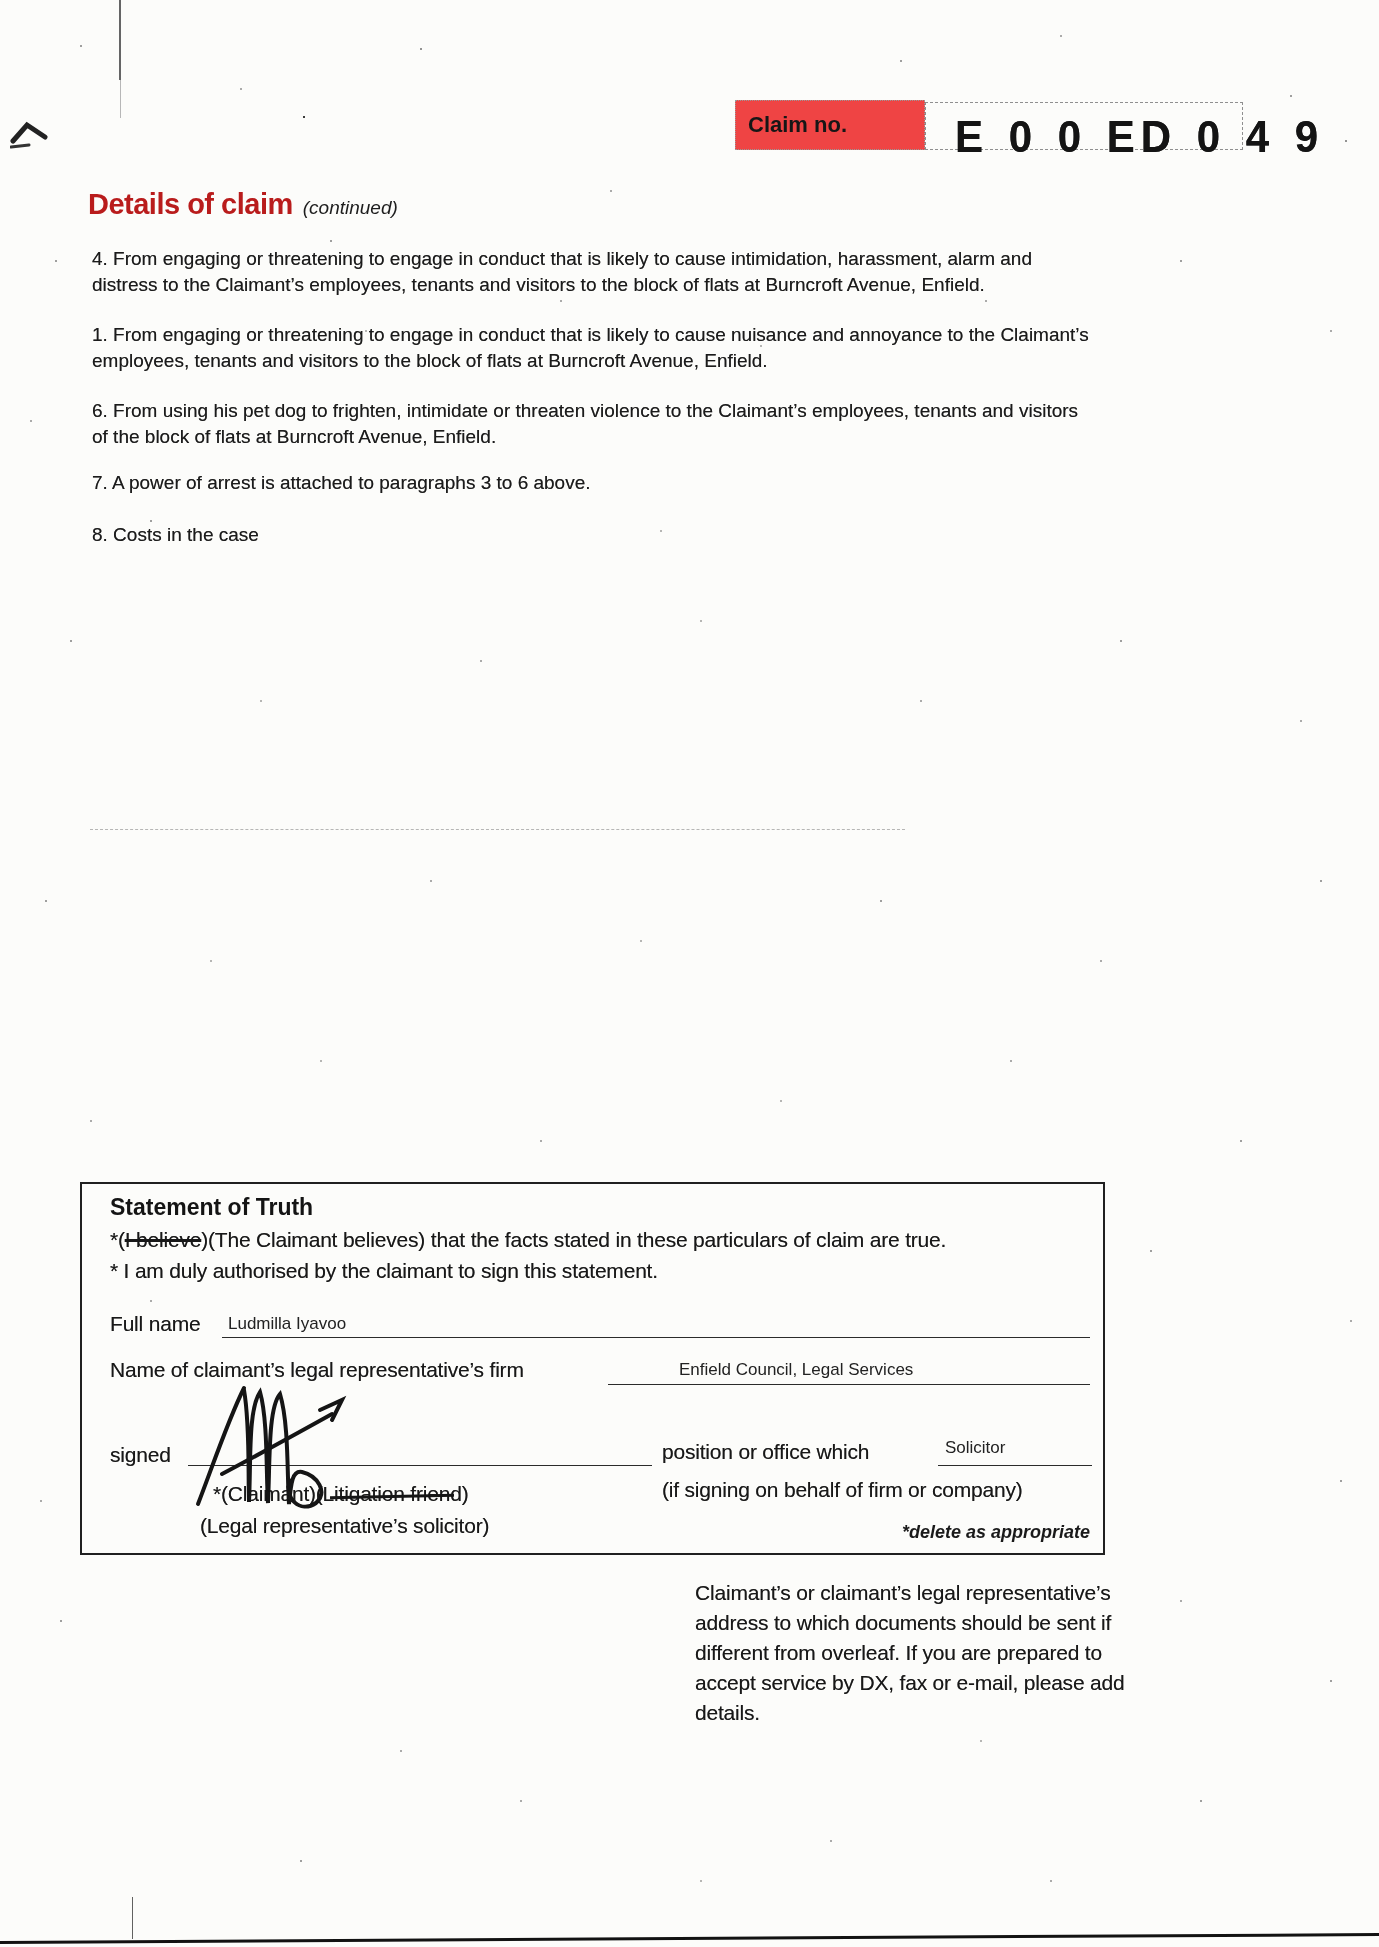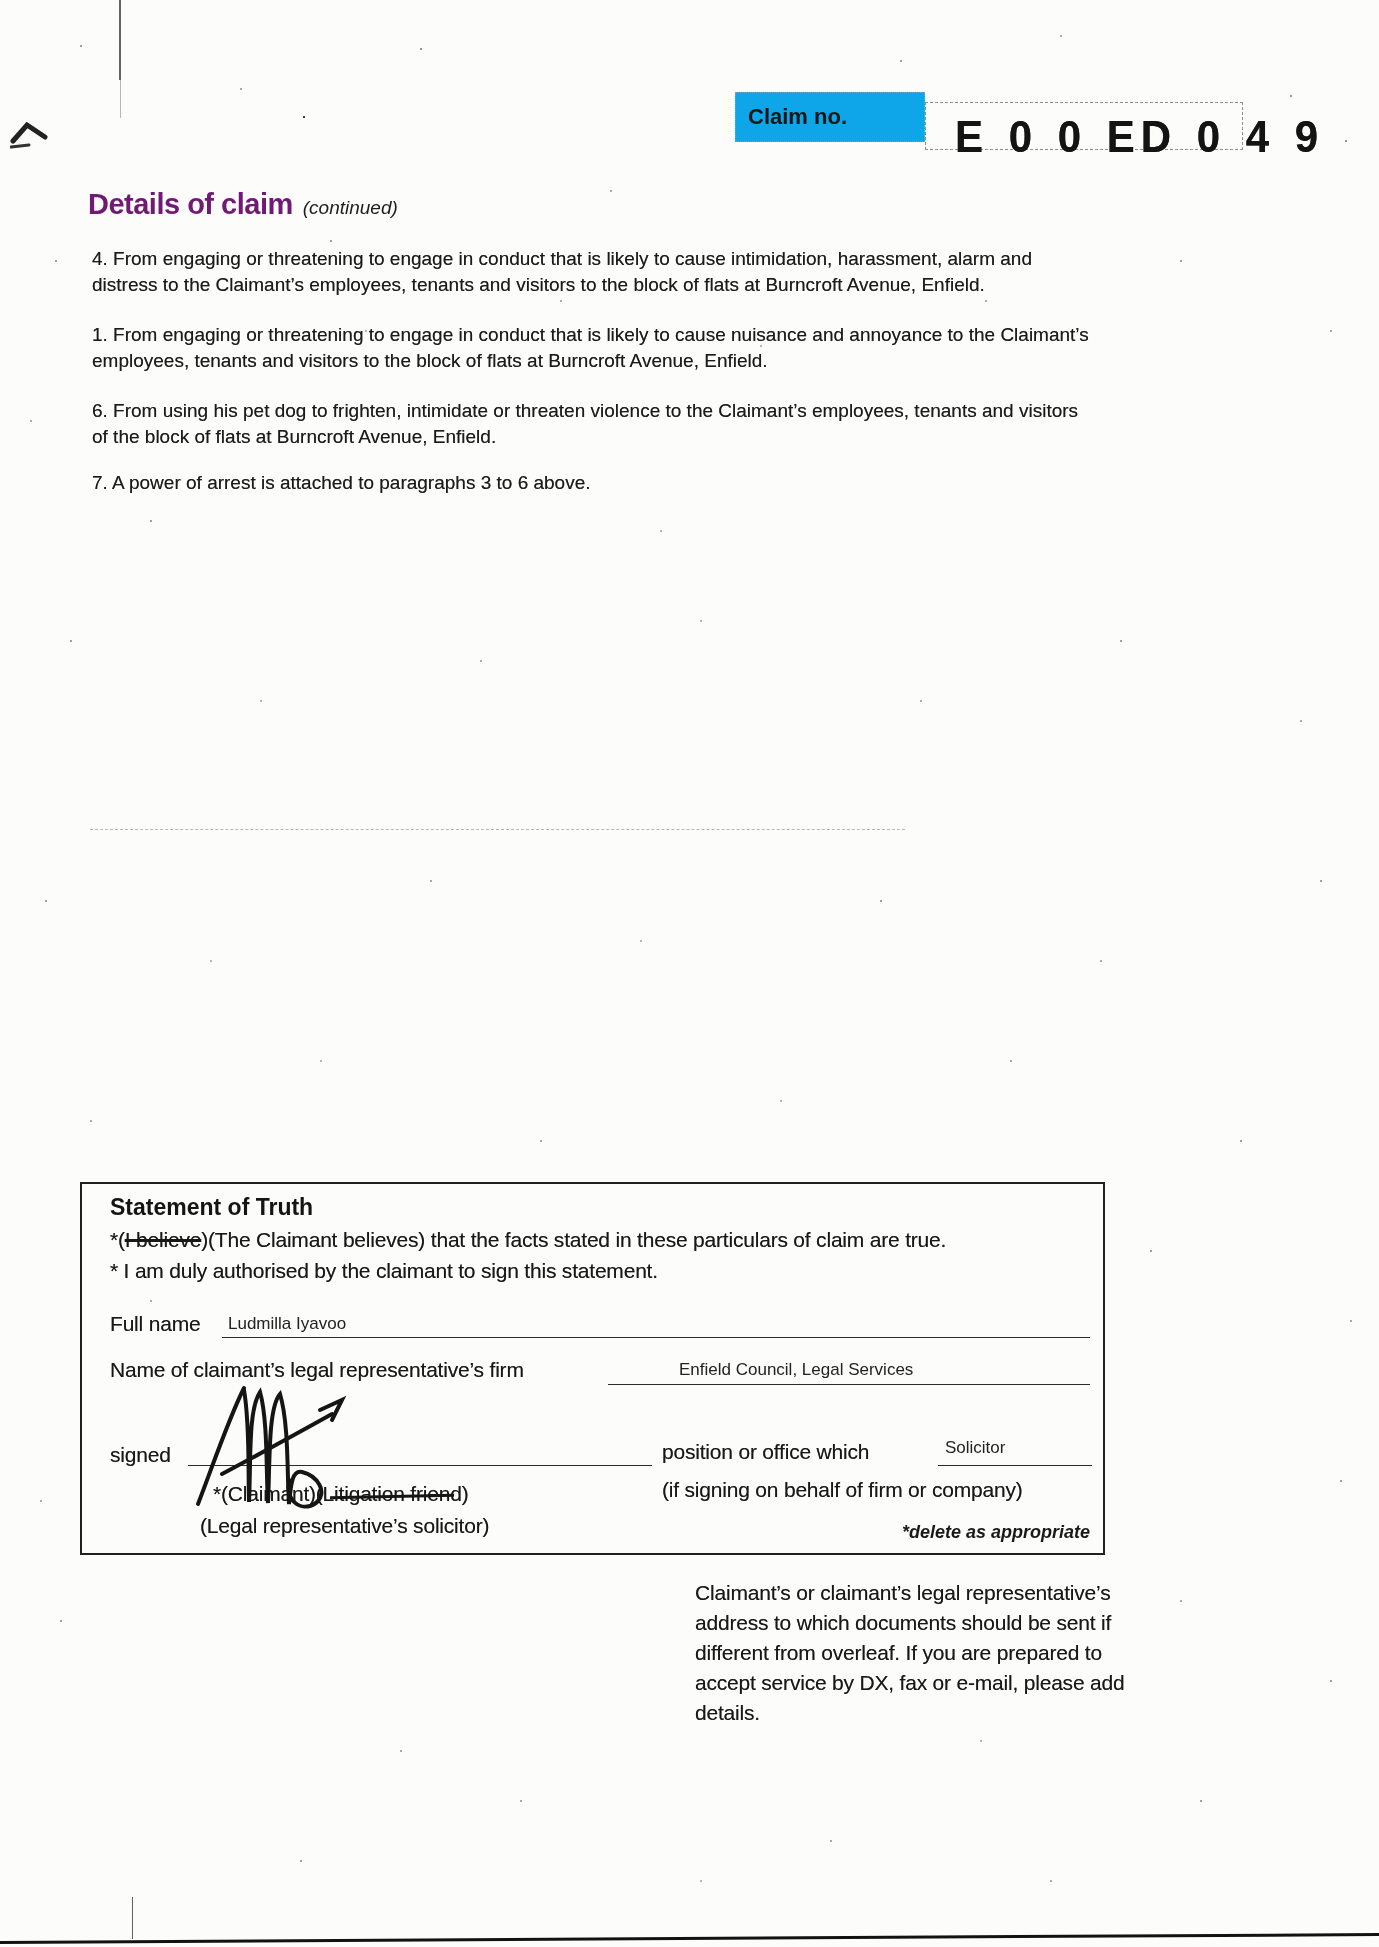--- a/index.html
+++ b/index.html
@@ -37,38 +37,38 @@
   }
   .top-left-line{position:absolute;left:119px;top:0;width:2px;height:80px;background:#4a4a4a;opacity:.85;}
   .top-left-line2{position:absolute;left:120px;top:80px;width:1px;height:38px;background:#9a9a9a;opacity:.7;}
   .handwritten-caret{position:absolute;left:10px;top:116px;}
   .mid-artifact-line{position:absolute;left:90px;top:829px;width:815px;border-top:1px dashed #7d7d7d;opacity:.55;}
   .bottom-scan-line{position:absolute;left:-6px;top:1937px;width:1392px;height:3px;background:#121212;transform:rotate(-0.33deg);}
   .bottom-tick{position:absolute;left:132px;top:1897px;width:1px;height:42px;background:#3a3a3a;opacity:.8;}
 
   
   .claim-label-box{
-    position:absolute;left:735px;top:92px;width:190px;height:50px;
-    border:1.5px dotted #9a9a9a;background:#0ea5e9;box-sizing:border-box;
+    position:absolute;left:735px;top:100px;width:190px;height:50px;
+    border:1.5px dotted #9a9a9a;background:#ef4444;box-sizing:border-box;
   }
   .claim-label-box span{display:block;padding:11px 0 0 12px;font-size:22px;font-weight:bold;color:#161616;}
   .claim-stamp-box{
     position:absolute;left:925px;top:102px;width:318px;height:48px;
     border:1.5px dashed #8f8f8f;box-sizing:border-box;
   }
   .claim-stamp{
     position:absolute;left:955px;top:112px;
     font-size:42px;font-weight:bold;letter-spacing:6px;word-spacing:2px;
     color:#141414;transform:scaleY(1.06);transform-origin:top left;
     text-shadow:0 0 .6px rgba(0,0,0,.8);white-space:nowrap;
   }
 
   
   .details-title{position:absolute;left:88px;top:188px;display:flex;align-items:baseline;gap:10px;}
-  .details-title .main{font-size:29px;font-weight:bold;letter-spacing:-0.5px;color:#701a75;}
+  .details-title .main{font-size:29px;font-weight:bold;letter-spacing:-0.5px;color:#b91c1c;}
   .details-title .suffix{font-size:19px;font-style:italic;color:#1d1d1d;}
   .para{
     position:absolute;left:92px;width:1002px;
     font-size:19px;line-height:26px;color:#1b1b1b;
     text-shadow:0 0 .4px rgba(0,0,0,.55);
     margin:0;
   }
   .para-4{top:246px;} .para-5{top:322px;} .para-6{top:398px;} .para-7{top:470px;} .para-8{top:522px;}
 
   
@@ -134,20 +134,21 @@
   <div class="claim-stamp">E 0 0 ED 0 4 9</div>
 
   <div class="details-title">
     <span class="main">Details of claim</span>
     <span class="suffix">(continued)</span>
   </div>
   <p class="para para-4">4. From engaging or threatening to engage in conduct that is likely to cause intimidation, harassment, alarm and distress to the Claimant’s employees, tenants and visitors to the block of flats at Burncroft Avenue, Enfield.</p>
   <p class="para para-5">1. From engaging or threatening to engage in conduct that is likely to cause nuisance and annoyance to the Claimant’s employees, tenants and visitors to the block of flats at Burncroft Avenue, Enfield.</p>
   <p class="para para-6">6. From using his pet dog to frighten, intimidate or threaten violence to the Claimant’s employees, tenants and visitors of the block of flats at Burncroft Avenue, Enfield.</p>
   <p class="para para-7">7. A power of arrest is attached to paragraphs 3 to 6 above.</p>
+  <p class="para para-8">8. Costs in the case</p>
 
   <div class="sot-box"></div>
   <div class="sot-title">Statement of Truth</div>
   <div class="sot-line sot-line2">* I am duly authorised by the claimant to sign this statement.</div>
   <div class="sot-line sot-line1">
     <span>*(</span><span class="struck">I believe</span><span>)(The Claimant believes) that the facts stated in these particulars of claim are true.</span>
   </div>
 
   <div class="field-label lbl-fullname">Full name</div>
   <div class="field-value val-fullname">Ludmilla Iyavoo</div>

